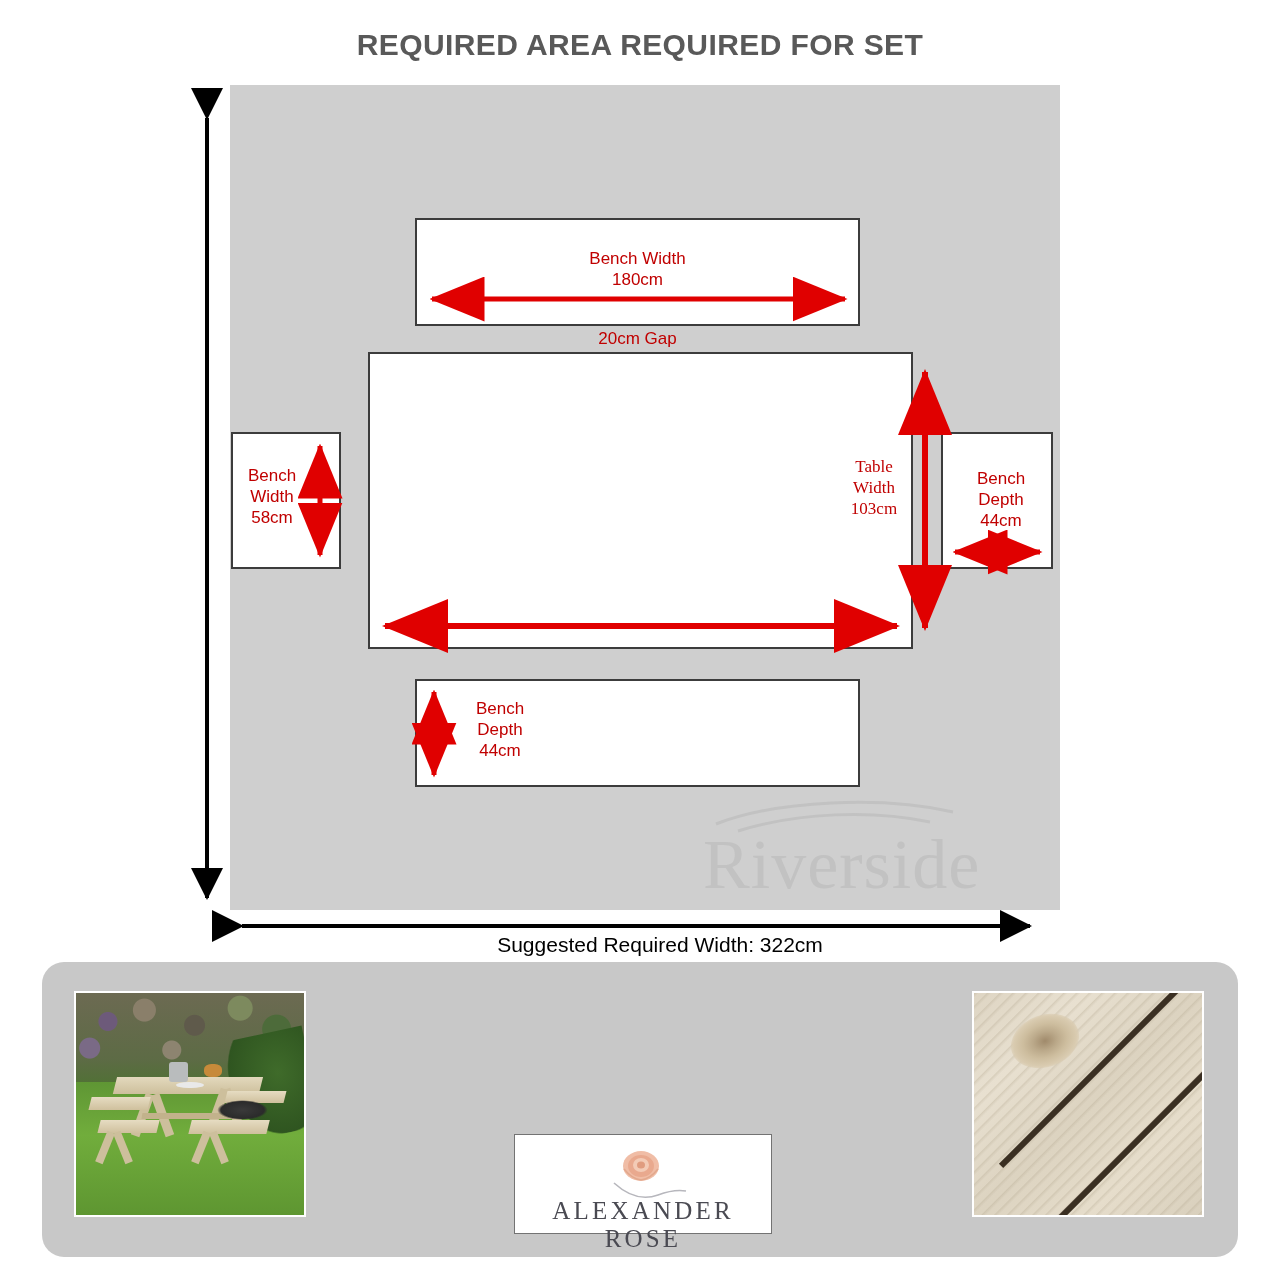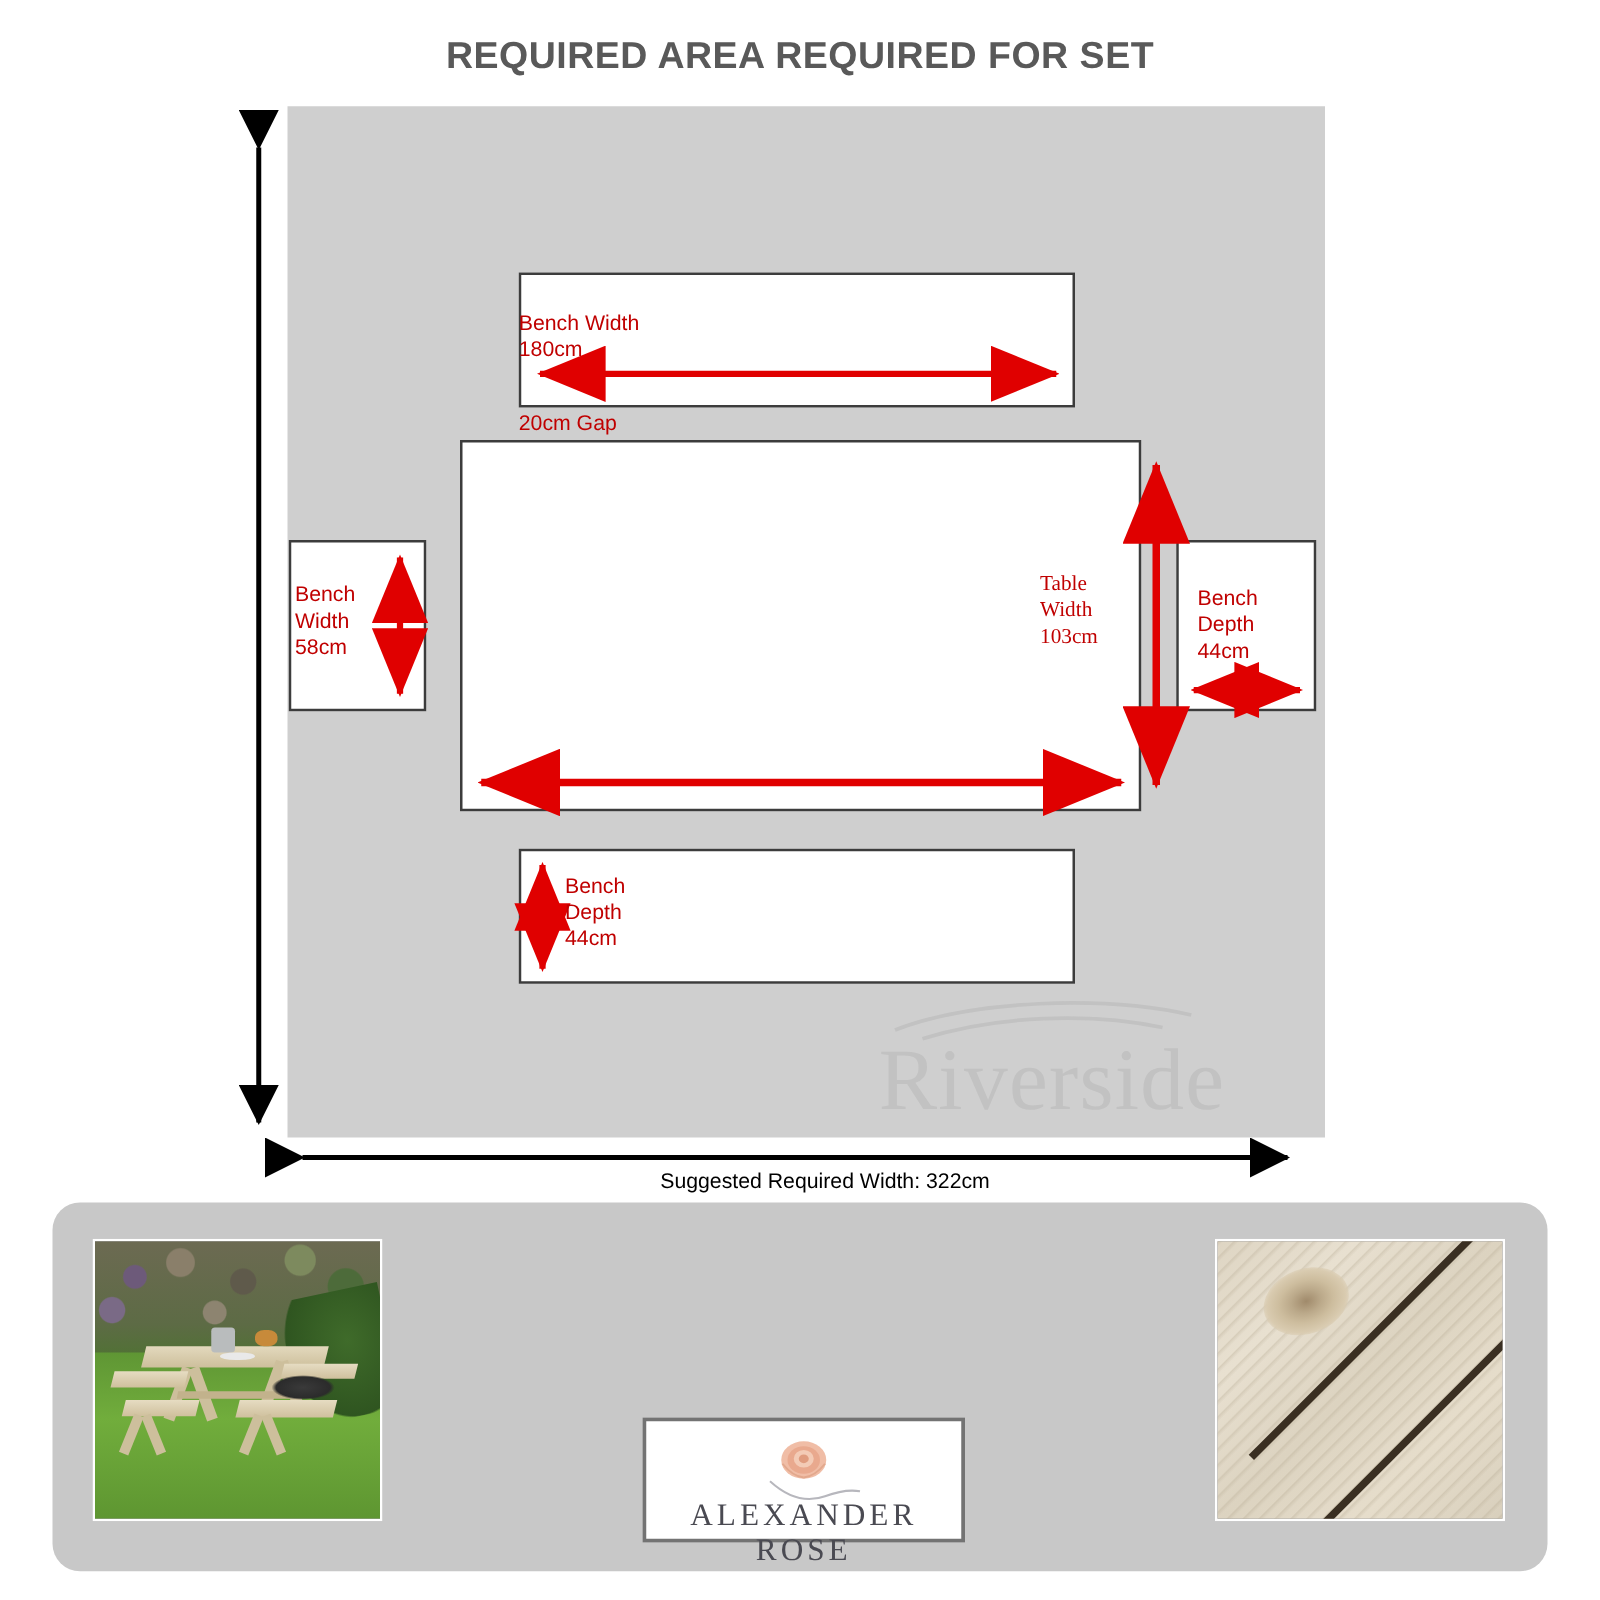--- a/index.html
+++ b/index.html
@@ -32,39 +32,39 @@
 
   .benchTop    { left: 415px; top: 218px;  width: 445px; height: 108px; }
   .tableRect   { left: 368px; top: 352px;  width: 545px; height: 297px; }
   .benchBottom { left: 415px; top: 679px;  width: 445px; height: 108px; }
   .benchLeft   { left: 231px; top: 432px;  width: 110px; height: 137px; }
   .benchRight  { left: 941px; top: 432px;  width: 112px; height: 137px; }
 
   
   .rlabel {
     position: absolute; color: #c00000; font-size: 17px;
-    line-height: 21px; white-space: pre-line;
+    line-height: 21px; text-align: center; white-space: pre-line;
     font-family: "Liberation Sans", sans-serif;
   }
 
   .lbl-bench-top   { left: 415px; top: 248px; width: 445px; }
   .lbl-gap         { left: 415px; top: 328px; width: 445px; }
   .lbl-bench-left  { left: 236px; top: 465px; width: 72px; }
   .lbl-bench-right { left: 958px; top: 468px; width: 86px; }
   .lbl-table-width { left: 832px; top: 456px; width: 84px; font-family: Liberation Serif, serif; }
   .lbl-table-len   { left: 500px; top: 577px; width: 285px; }
   .lbl-bench-bot   { left: 452px; top: 698px; width: 96px; }
 
   
   .blabel {
     position: absolute; color: #000000; font-size: 17px;
     line-height: 22px; text-align: center; white-space: pre-line;
   }
   .lbl-depth { left: 40px; top: 485px; width: 170px; }
-  .lbl-width { left: 380px; top: 934px; width: 560px; font-size: 17px; text-align: center; }
+  .lbl-width { left: 380px; top: 934px; width: 560px; font-size: 21px; text-align: center; }
 
   
   .arrows { position: absolute; left: 0; top: 0; width: 1280px; height: 1280px; }
 
   
   .watermark {
     position: absolute; left: 698px; top: 806px;
     width: 330px; height: 92px;
     color: #c2c2c2;
     font-family: "Liberation Serif", serif;
@@ -153,21 +153,21 @@
   .knot { position:absolute; left:16%; top:10%; width:70px; height:52px;
     border-radius:50%;
     background: radial-gradient(ellipse at 50% 50%,
       #a08a6b 0%, #bba98a 25%, #cdbd9e 45%, #d9cbb0 65%, rgba(217,203,176,0) 78%);
     transform: rotate(-20deg); }
 
   
   .logo-card {
     position: absolute; left: 514px; top: 1134px;
     width: 258px; height: 100px;
-    background: #ffffff; border: 3px solid #737373;
+    background: #ffffff; border: 1px solid #737373;
   }
   .logo-rose { position:absolute; left: 103px; top: 12px; width: 46px; height: 38px; }
   .logo-swirl { position:absolute; left: 95px; top: 44px; width: 80px; height: 22px; }
   .logo-text {
     position:absolute; left:0; top: 62px; width:100%;
     text-align:center; font-family:"Liberation Serif", serif;
     font-size: 25px; letter-spacing: 3.2px; color:#4a4a52;
   }
 </style>
 </head>

